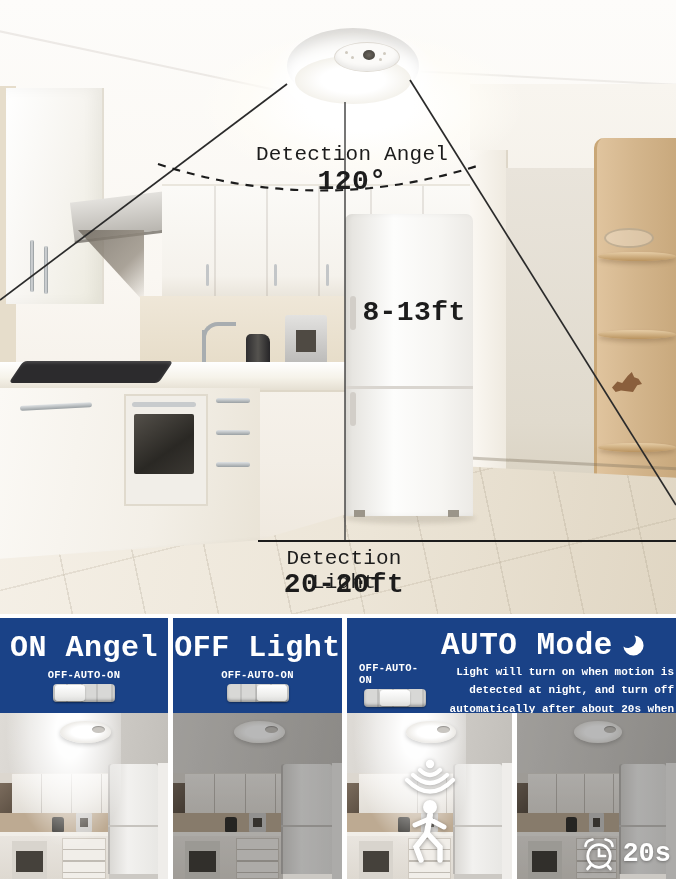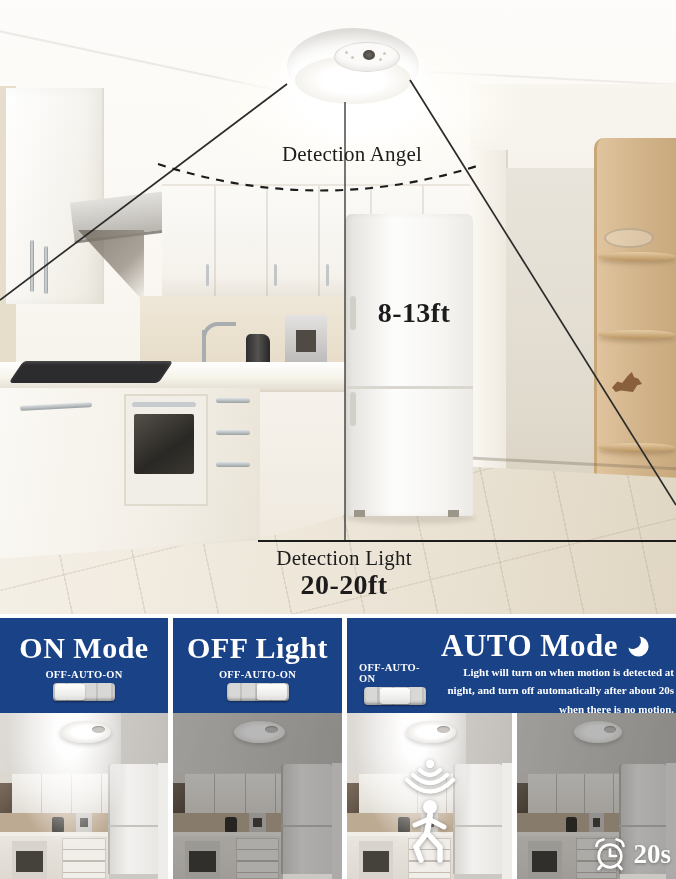--- a/index.html
+++ b/index.html
@@ -1,17 +1,17 @@
 <!DOCTYPE html>
 <html><head>
 <meta charset="utf-8">
 <style>
   html,body{margin:0;padding:0;background:#ffffff;}
   .stage{position:relative;width:676px;height:879px;background:#fff;overflow:hidden;
-         font-family:Liberation Serif, serif;}
+         font-family:Liberation Mono, monospace;}
 
   
   .photo-main{position:absolute;left:0;top:0;width:676px;height:614px;overflow:hidden;
     background:linear-gradient(180deg,#fdfcfa 0%,#faf7f2 45%,#f3eee6 75%,#ece5d9 100%);}
   .ceil-edge-l{position:absolute;left:-20px;top:58px;width:300px;height:2px;
     background:rgba(120,110,95,.12);transform:rotate(12deg);}
   .ceil-edge-r{position:absolute;left:420px;top:78px;width:290px;height:2px;
     background:rgba(120,110,95,.10);transform:rotate(3deg);}
   .main-glow{position:absolute;left:150px;top:5px;width:420px;height:250px;
     background:radial-gradient(closest-side at 50% 40%,rgba(255,255,255,1) 25%,rgba(255,253,247,.7) 55%,rgba(255,253,247,0) 78%);}
@@ -259,27 +259,28 @@
 
     <svg class="anno-svg" viewBox="0 0 676 614">
       <line x1="287" y1="84" x2="0" y2="300" stroke="#2b2b2b" stroke-width="1.7"></line>
       <line x1="410" y1="80" x2="676" y2="505" stroke="#2b2b2b" stroke-width="1.7"></line>
       <path d="M158 164 Q 318 216 477 166" fill="none" stroke="#1c1c1c" stroke-width="2.2" stroke-dasharray="8 7"></path>
       <line x1="345" y1="102" x2="345" y2="540" stroke="#3c3c3c" stroke-width="1.4"></line>
       <line x1="258" y1="541" x2="676" y2="541" stroke="#1c1c1c" stroke-width="1.8"></line>
     </svg>
 
     <div class="anno-text lbl" style="left:252px;top:143px;width:200px;">Detection Angel</div>
+    <div class="anno-text val" style="left:252px;top:166px;width:200px;">120°</div>
     <div class="anno-text val" style="left:348px;top:297px;width:132px;">8-13ft</div>
     <div class="anno-text lbl" style="left:260px;top:547px;width:168px;">Detection Light</div>
     <div class="anno-text val" style="left:260px;top:569px;width:168px;">20-20ft</div>
   </div>
 
   <div class="panel-head" style="left:0;width:168px;">
-    <div class="panel-title">ON Mode</div>
+    <div class="panel-title">ON Angel</div>
     <div class="switch-label">OFF-AUTO-ON</div>
     <div class="switch pos-on">
         <div class="knob"></div>
       </div>
   </div>
 
   <div class="panel-head" style="left:173px;width:169px;">
     <div class="panel-title">OFF Light</div>
     <div class="switch-label">OFF-AUTO-ON</div>
     <div class="switch pos-off">

